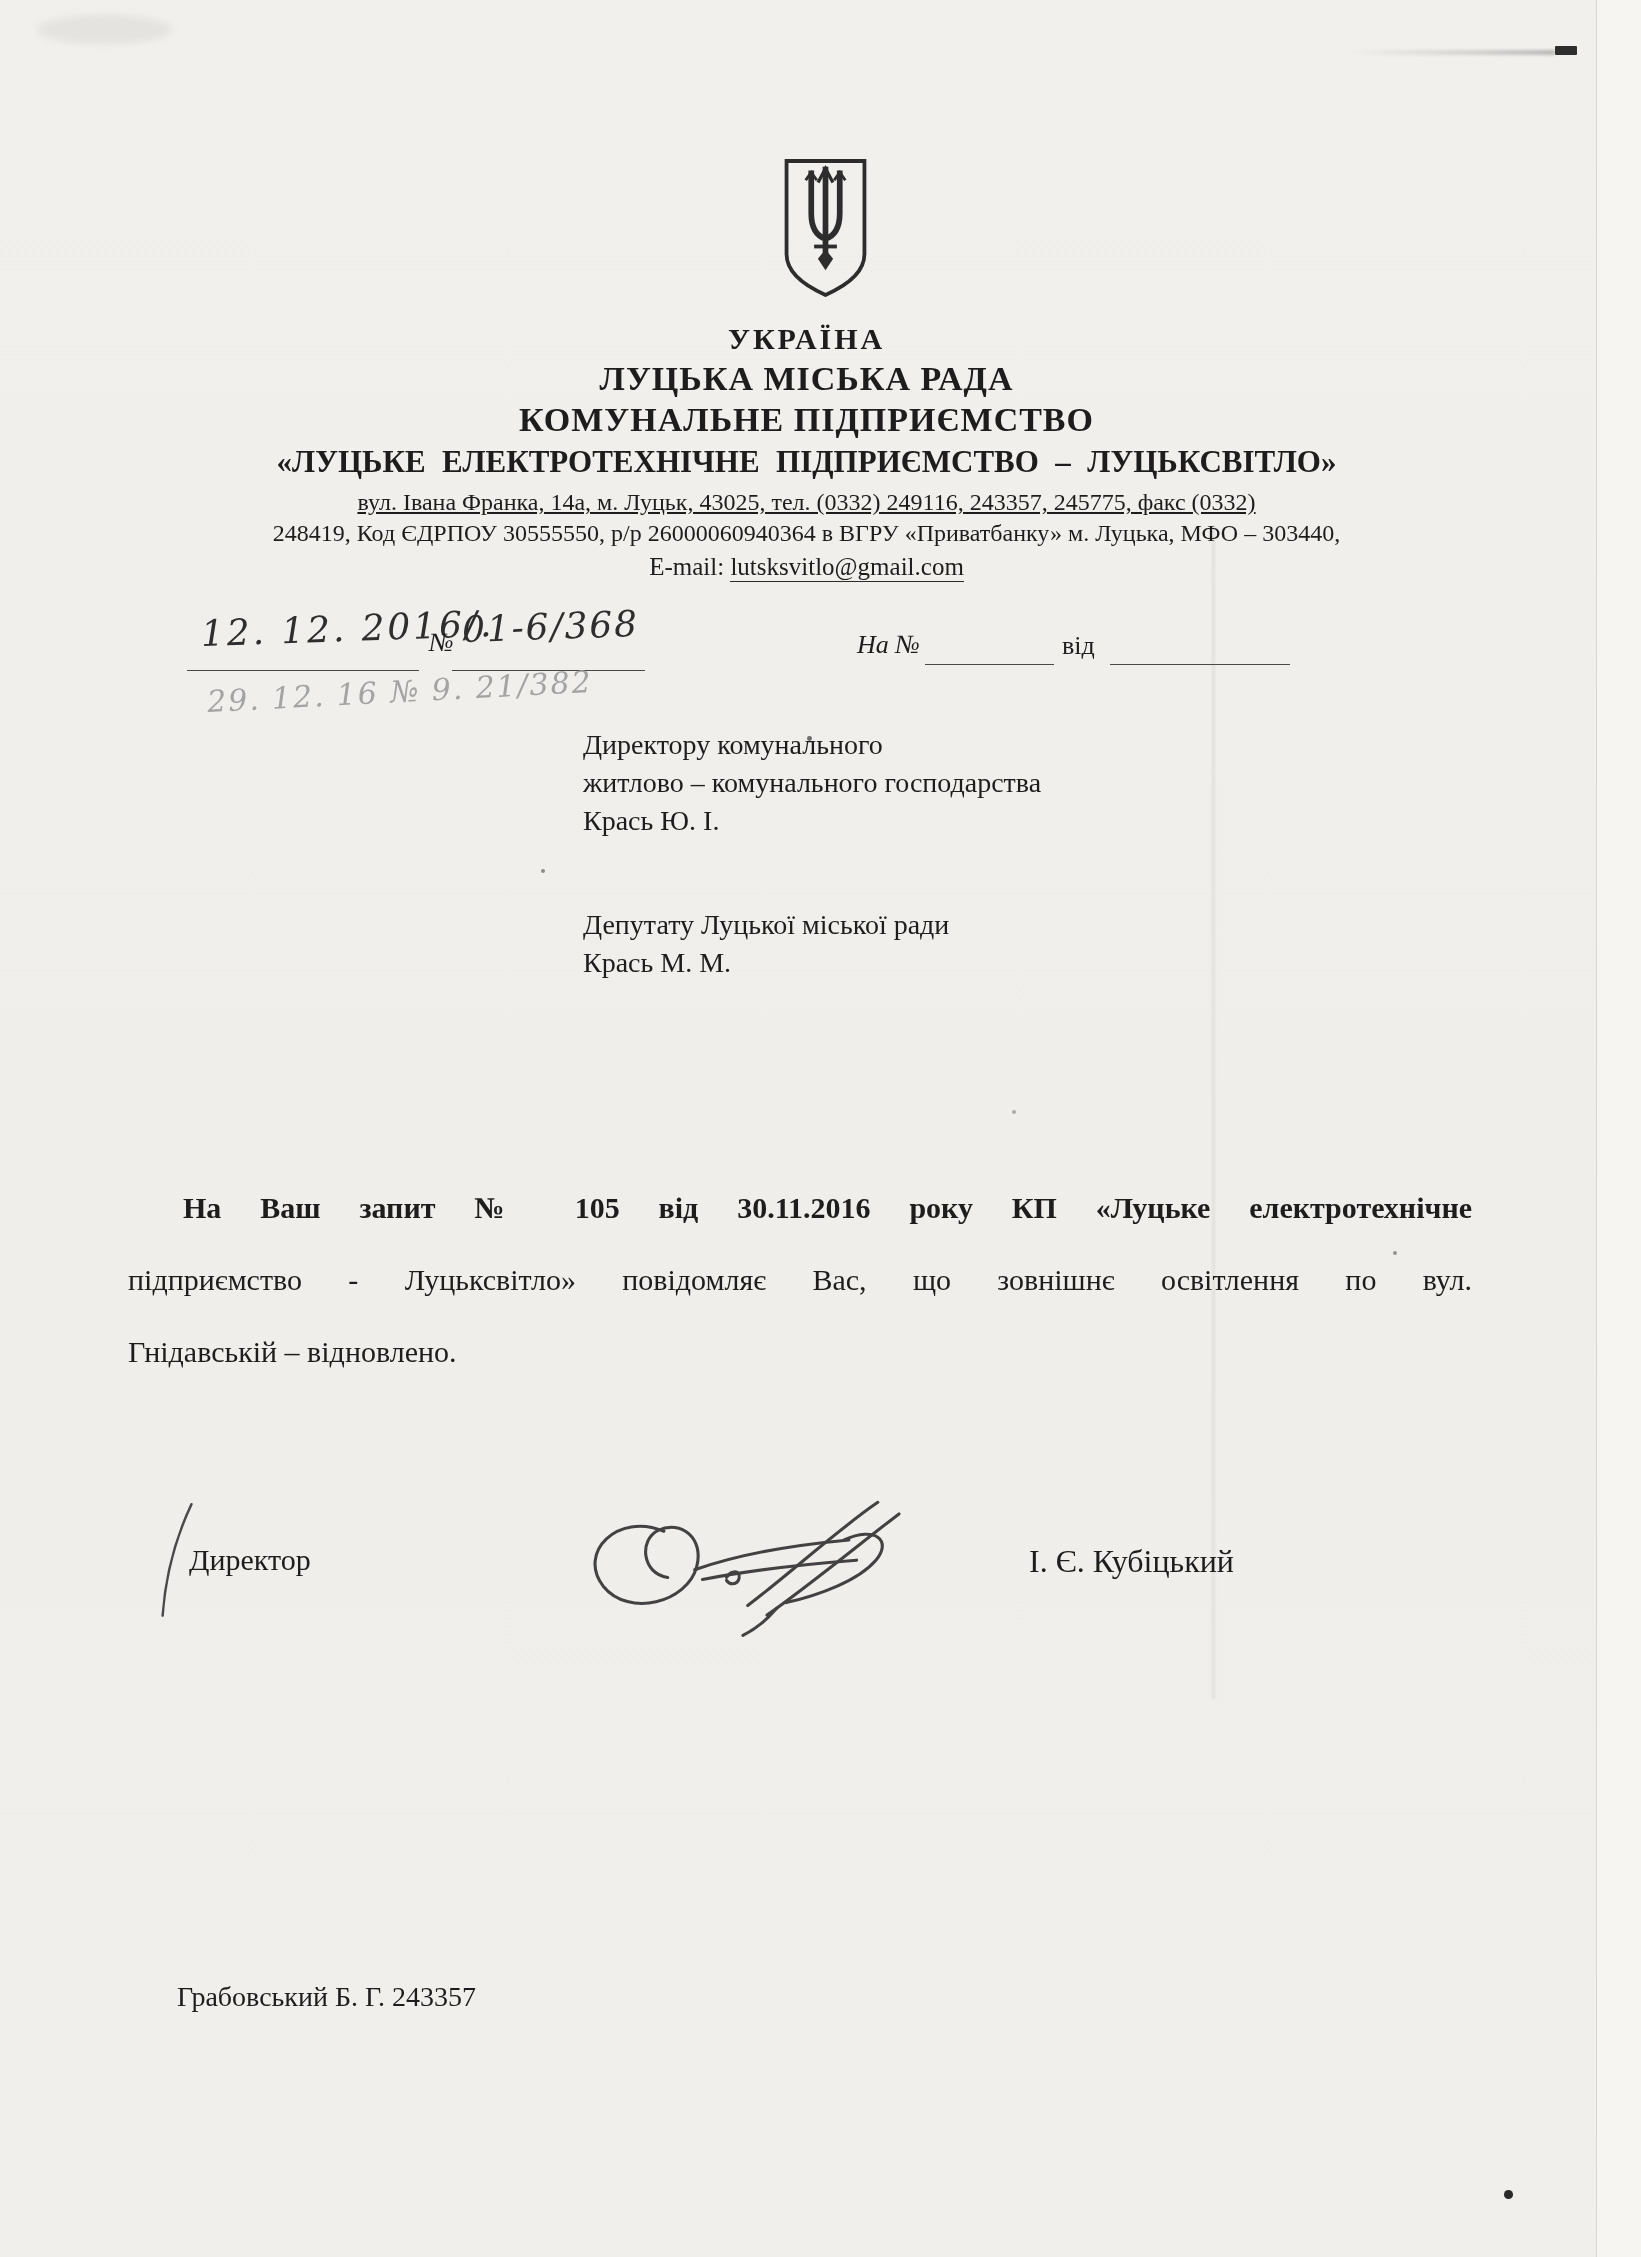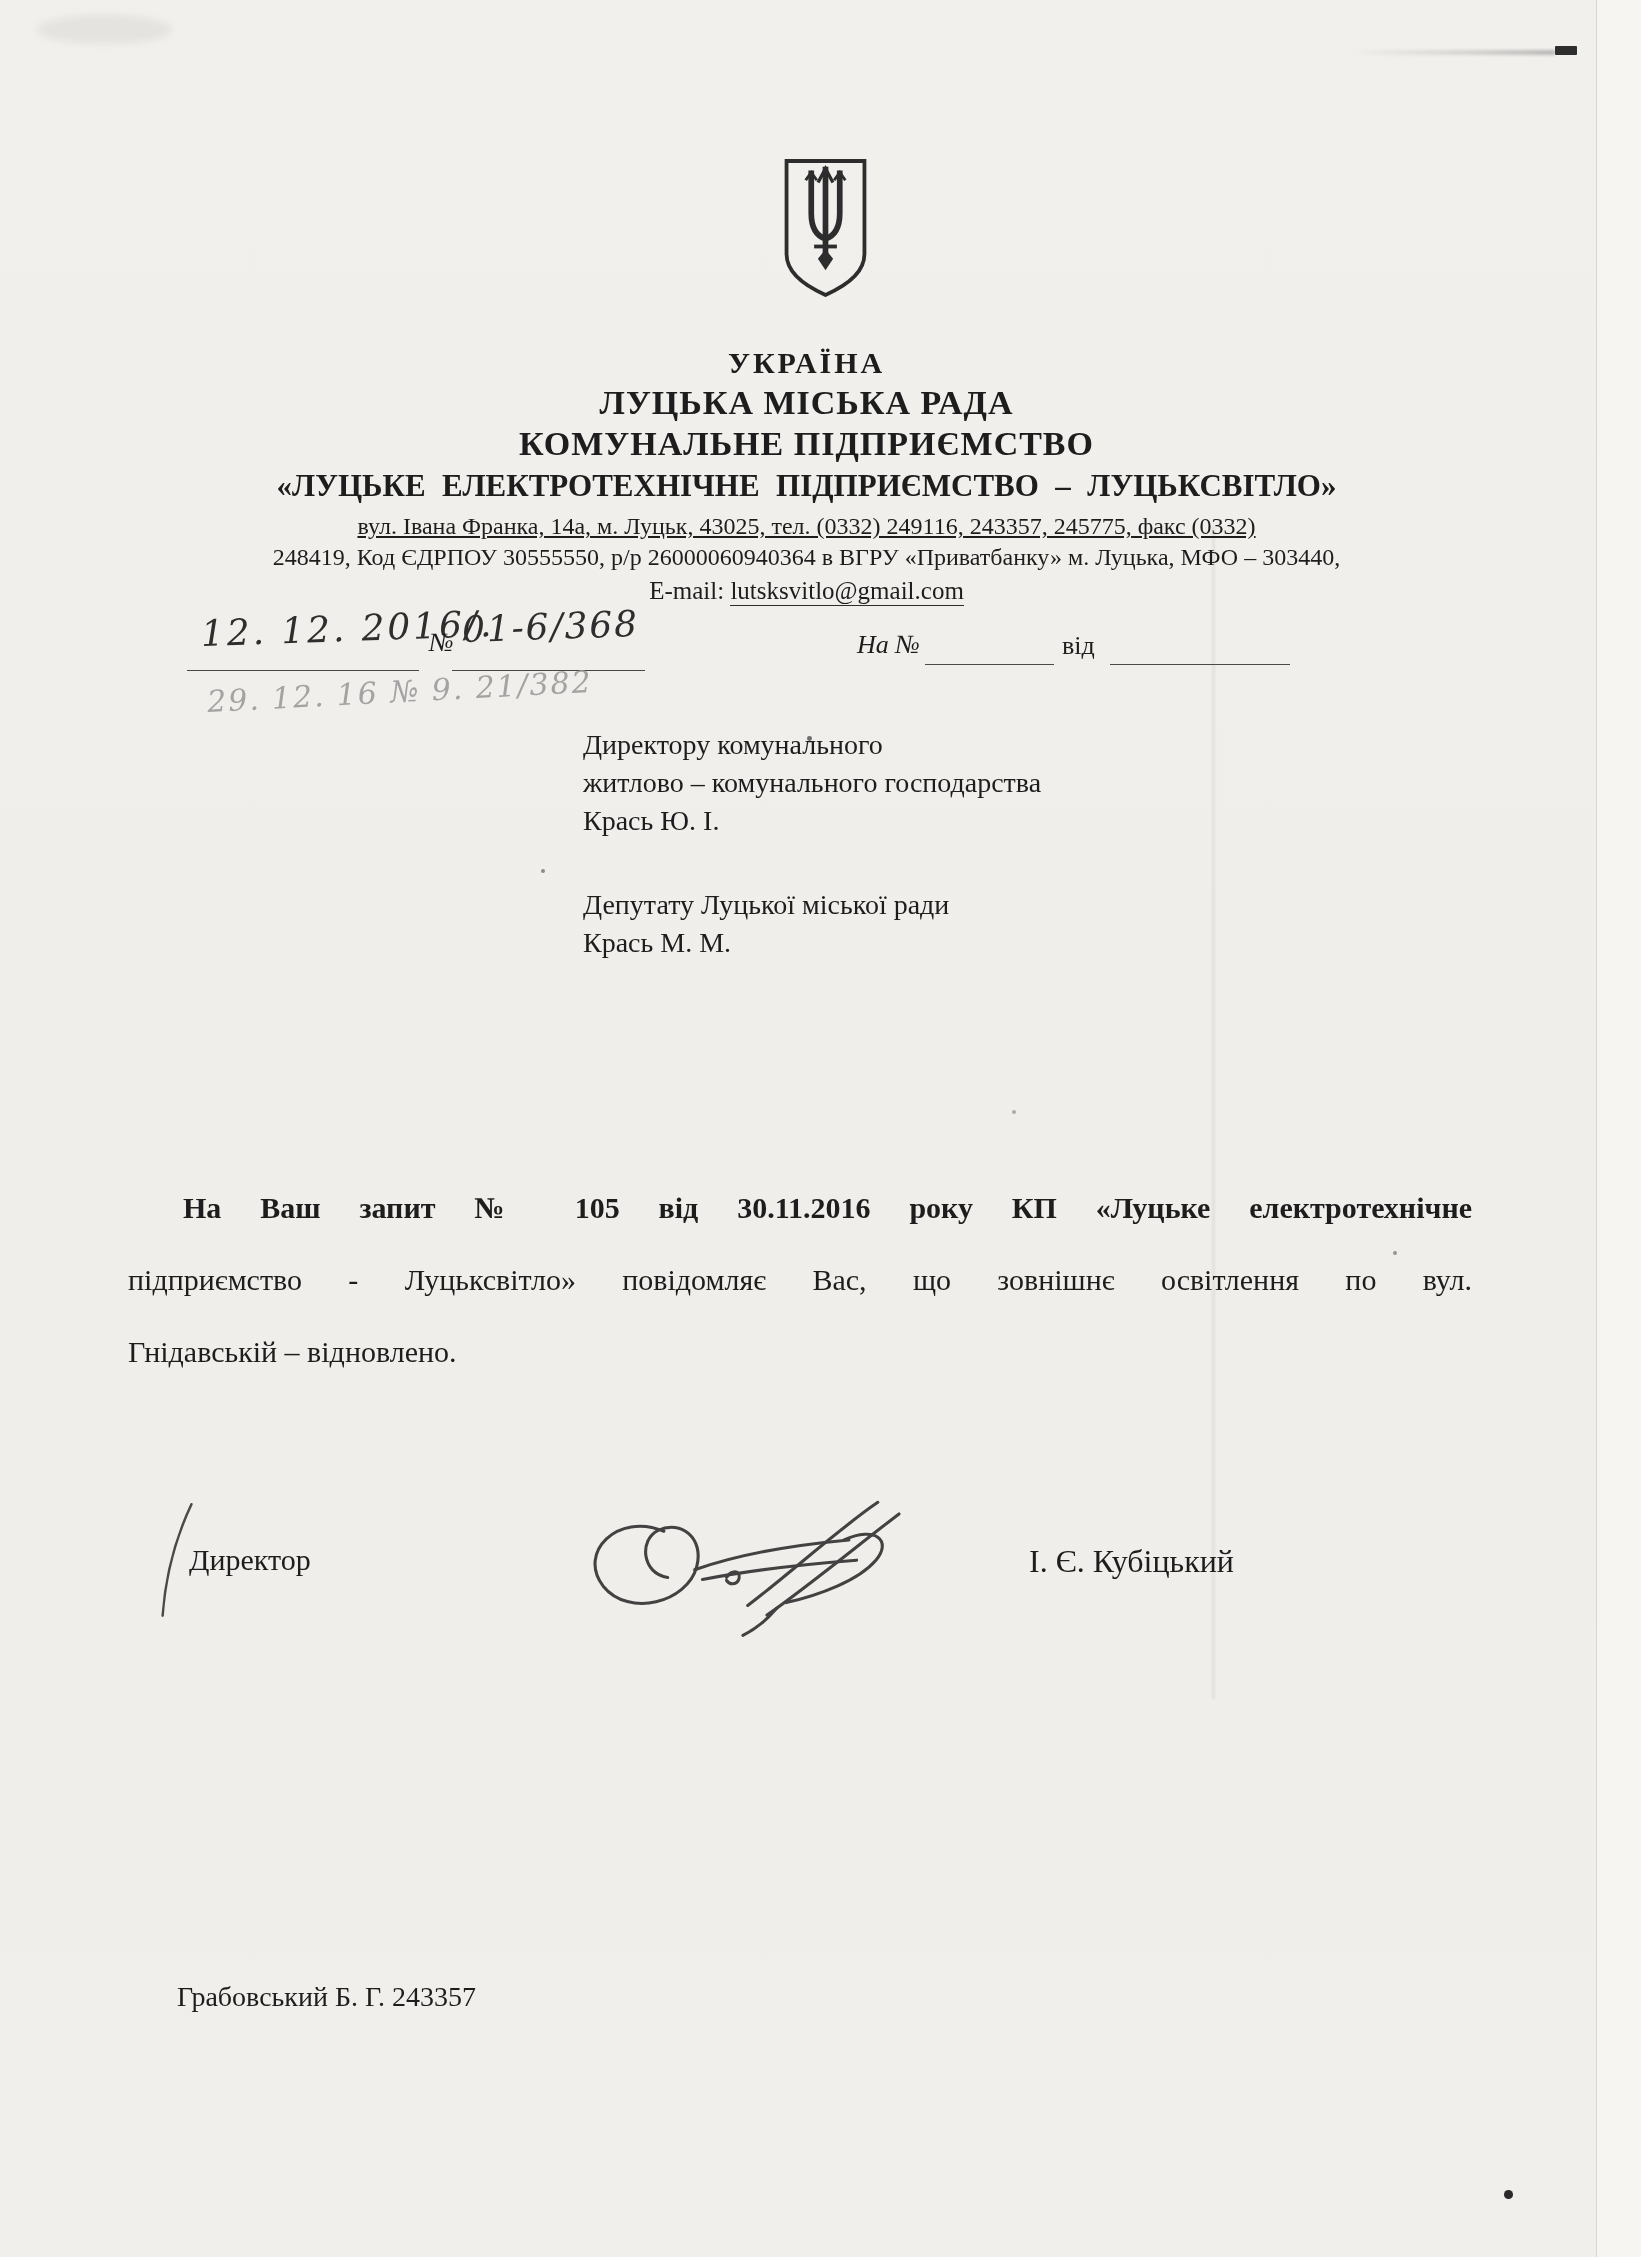--- a/index.html
+++ b/index.html
@@ -28,21 +28,21 @@
   .speck{position:absolute;border-radius:50%;background:#2a2a2a;}
   .speck.s1{left:1504px;top:2190px;width:8.7px;height:8.7px;}
   .speck.s2{left:807px;top:736px;width:4.8px;height:4.8px;opacity:.65;}
   .speck.s3{left:1393px;top:1251px;width:3.9px;height:3.9px;opacity:.45;}
   .speck.s4{left:541px;top:869px;width:3.9px;height:3.9px;opacity:.5;}
   .speck.s5{left:1012px;top:1110px;width:3.9px;height:3.9px;opacity:.35;}
 
   .emblem{position:absolute;left:778px;top:156px;width:95px;height:143px;}
 
   .header{position:absolute;left:116px;top:322px;width:1381px;text-align:center;}
-  .country{font-size:30px;font-weight:bold;letter-spacing:2.9px;margin-top:24px;}
+  .country{font-size:30px;font-weight:bold;letter-spacing:2.9px;}
   .council{font-size:34px;font-weight:bold;letter-spacing:1px;margin-top:3.9px;text-align:center;}
   .enterprise-type{font-size:34px;font-weight:bold;letter-spacing:1px;margin-top:2.9px;}
   .enterprise-name{font-size:31px;font-weight:bold;word-spacing:8.7px;margin-top:4.8px;}
   .addr{font-size:24px;margin-top:9.7px;text-decoration:underline;}
   .addr2{font-size:24px;margin-top:3.9px;}
   .email-line{font-size:25px;margin-top:5.8px;}
   .email-addr{border-bottom:1.9px solid #2c2c2c;padding-bottom:1px;}
 
   
   .hw{font-style:italic;color:#2e2e2e;font-family:"DejaVu Serif","Liberation Serif",serif;}
@@ -55,21 +55,21 @@
   .ref-uline2{position:absolute;left:452px;top:670px;width:193px;border-top:1.9px solid #474747;}
   .pencil-note{position:absolute;left:207px;top:674px;font-size:30px;font-style:italic;
     color:#a3a3a3;letter-spacing:1.9px;transform:rotate(-3deg);
     font-family:"DejaVu Serif","Liberation Serif",serif;}
   .na-no{position:absolute;left:857px;top:630px;font-size:26px;font-style:italic;}
   .in-uline1{position:absolute;left:925px;top:664px;width:129px;border-top:1.9px solid #4a4a4a;}
   .vid-label{position:absolute;left:1062px;top:631px;font-size:26px;}
   .in-uline2{position:absolute;left:1110px;top:664px;width:180px;border-top:1.9px solid #4a4a4a;}
 
   .recipients{position:absolute;left:583px;top:726px;font-size:28px;line-height:38px;}
-  .recipients .block2{margin-top:46px;}
+  .recipients .block2{margin-top:66px;}
 
   .body-text{position:absolute;left:128px;top:1172px;width:1344px;
     font-size:30px;line-height:72px;}
   .body-line{text-align:justify;text-align-last:justify;}
   .body-line.first{text-indent:55px;font-weight:bold;}
   .body-line.last{text-align:left;text-align-last:left;}
 
   .pen-slash{position:absolute;left:153px;top:1498px;width:50px;height:124px;}
   .director-title{position:absolute;left:189px;top:1543px;font-size:30px;}
   .signature-svg{position:absolute;left:550px;top:1485px;width:381px;height:159px;}

